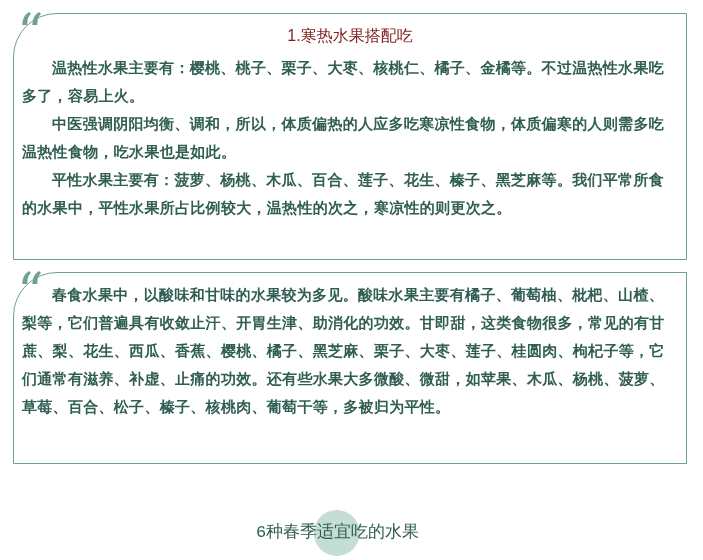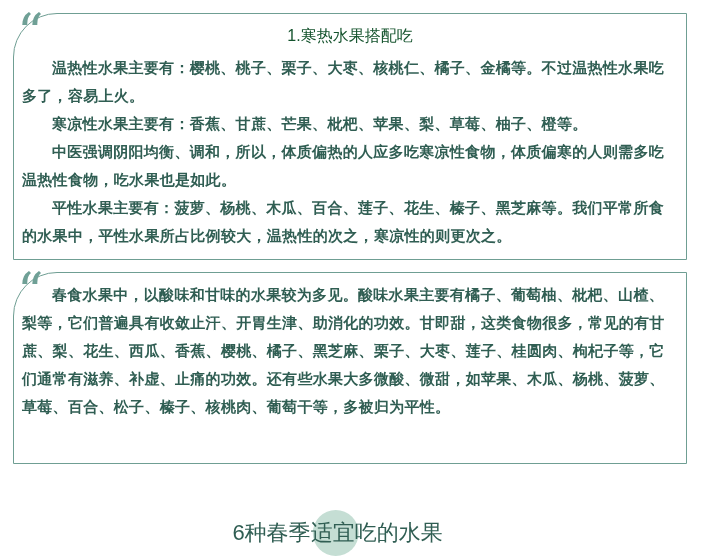--- a/index.html
+++ b/index.html
@@ -16,48 +16,47 @@
   .card-1{top:13px;height:247px;}
   .card-2{top:272px;height:192px;}
   .quote-mark{
     position:absolute;top:-7px;left:3px;
     font-family:"DejaVu Serif","Liberation Serif",serif;
     font-size:52px;line-height:1;color:#6fa096;
     user-select:none;
   }
   .card-title{
     margin:2px 0 6px 0;font-weight:normal;
-    font-size:16px;line-height:24px;text-align:center;color:#14532d;
+    font-size:16px;line-height:24px;text-align:center;color:#7f1d1d;
   }
   .card p{
     margin:0;font-size:15px;line-height:28px;letter-spacing:0.3px;
     text-indent:2em;color:#305e53;font-weight:bold;
   }
   .footer-title{
     position:absolute;left:0;top:512px;width:675px;
-    text-align:center;font-size:22px;line-height:42px;color:#305e53;
+    text-align:center;font-size:17px;line-height:42px;color:#305e53;font-family:Liberation Mono, monospace;
   }
   .footer-title span{position:relative;}
   .hl-wrap{position:relative;display:inline-block;}
   .hl-circle{
     position:absolute;width:46px;height:46px;border-radius:50%;
     background:#c5ded4;left:50%;top:50%;
     transform:translate(-44%,-50%);z-index:-1;
   }
 </style>
 </head>
 <body>
 
 <div>
 
   <section class="card card-1">
     <span class="quote-mark">“</span>
     <h2 class="card-title">1.寒热水果搭配吃</h2>
     <p>温热性水果主要有：樱桃、桃子、栗子、大枣、核桃仁、橘子、金橘等。不过温热性水果吃多了，容易上火。</p>
-    <p>寒凉性水果主要有：香蕉、甘蔗、芒果、枇杷、苹果、梨、草莓、柚子、橙等。</p>
     <p>中医强调阴阳均衡、调和，所以，体质偏热的人应多吃寒凉性食物，体质偏寒的人则需多吃温热性食物，吃水果也是如此。</p>
     <p>平性水果主要有：菠萝、杨桃、木瓜、百合、莲子、花生、榛子、黑芝麻等。我们平常所食的水果中，平性水果所占比例较大，温热性的次之，寒凉性的则更次之。</p>
   </section>
 
   <section class="card card-2">
     <span class="quote-mark">“</span>
     <p>春食水果中，以酸味和甘味的水果较为多见。酸味水果主要有橘子、葡萄柚、枇杷、山楂、梨等，它们普遍具有收敛止汗、开胃生津、助消化的功效。甘即甜，这类食物很多，常见的有甘蔗、梨、花生、西瓜、香蕉、樱桃、橘子、黑芝麻、栗子、大枣、莲子、桂圆肉、枸杞子等，它们通常有滋养、补虚、止痛的功效。还有些水果大多微酸、微甜，如苹果、木瓜、杨桃、菠萝、草莓、百合、松子、榛子、核桃肉、葡萄干等，多被归为平性。</p>
   </section>
 
   <div class="footer-title">

